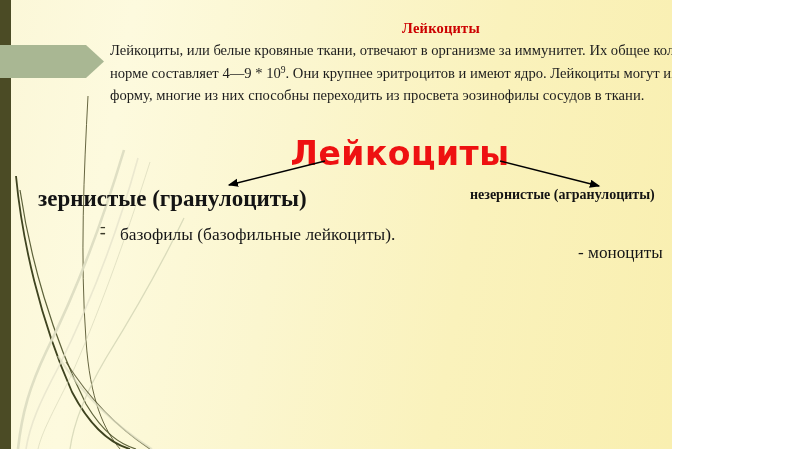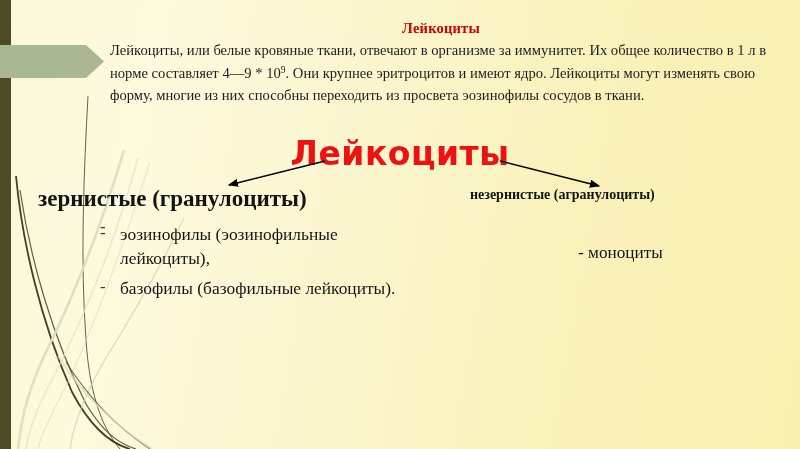--- a/index.html
+++ b/index.html
@@ -8,21 +8,21 @@
   }
   body {
     width: 800px;
     height: 449px;
     overflow: hidden;
     font-family: "Liberation Serif", serif;
   }
 
   #slide {
     position: relative;
-    width: 800px;
+    width: 672px;
     height: 449px;
     overflow: hidden;
     background: linear-gradient(100deg,
         #fbf7d8 0%,
         #fdfade 18%,
         #fbf6cf 42%,
         #faf2bc 68%,
         #f9efb0 100%);
   }
 
@@ -220,21 +220,20 @@
   </svg>
 
   <div class="branch-left-head">зернистые (гранулоциты)</div>
 
   <ul class="left-list">
     <li>
       <span class="dash">-</span>
     </li>
     <li>
       <span class="dash">-</span>
-      <span>эозинофилы (эозинофильные лейкоциты),</span>
     </li>
     <li>
       <span class="dash">-</span>
       <span>базофилы (базофильные лейкоциты).</span>
     </li>
   </ul>
 
   <div class="branch-right-head">незернистые (агранулоциты)</div>
 
   <ul class="right-list">

